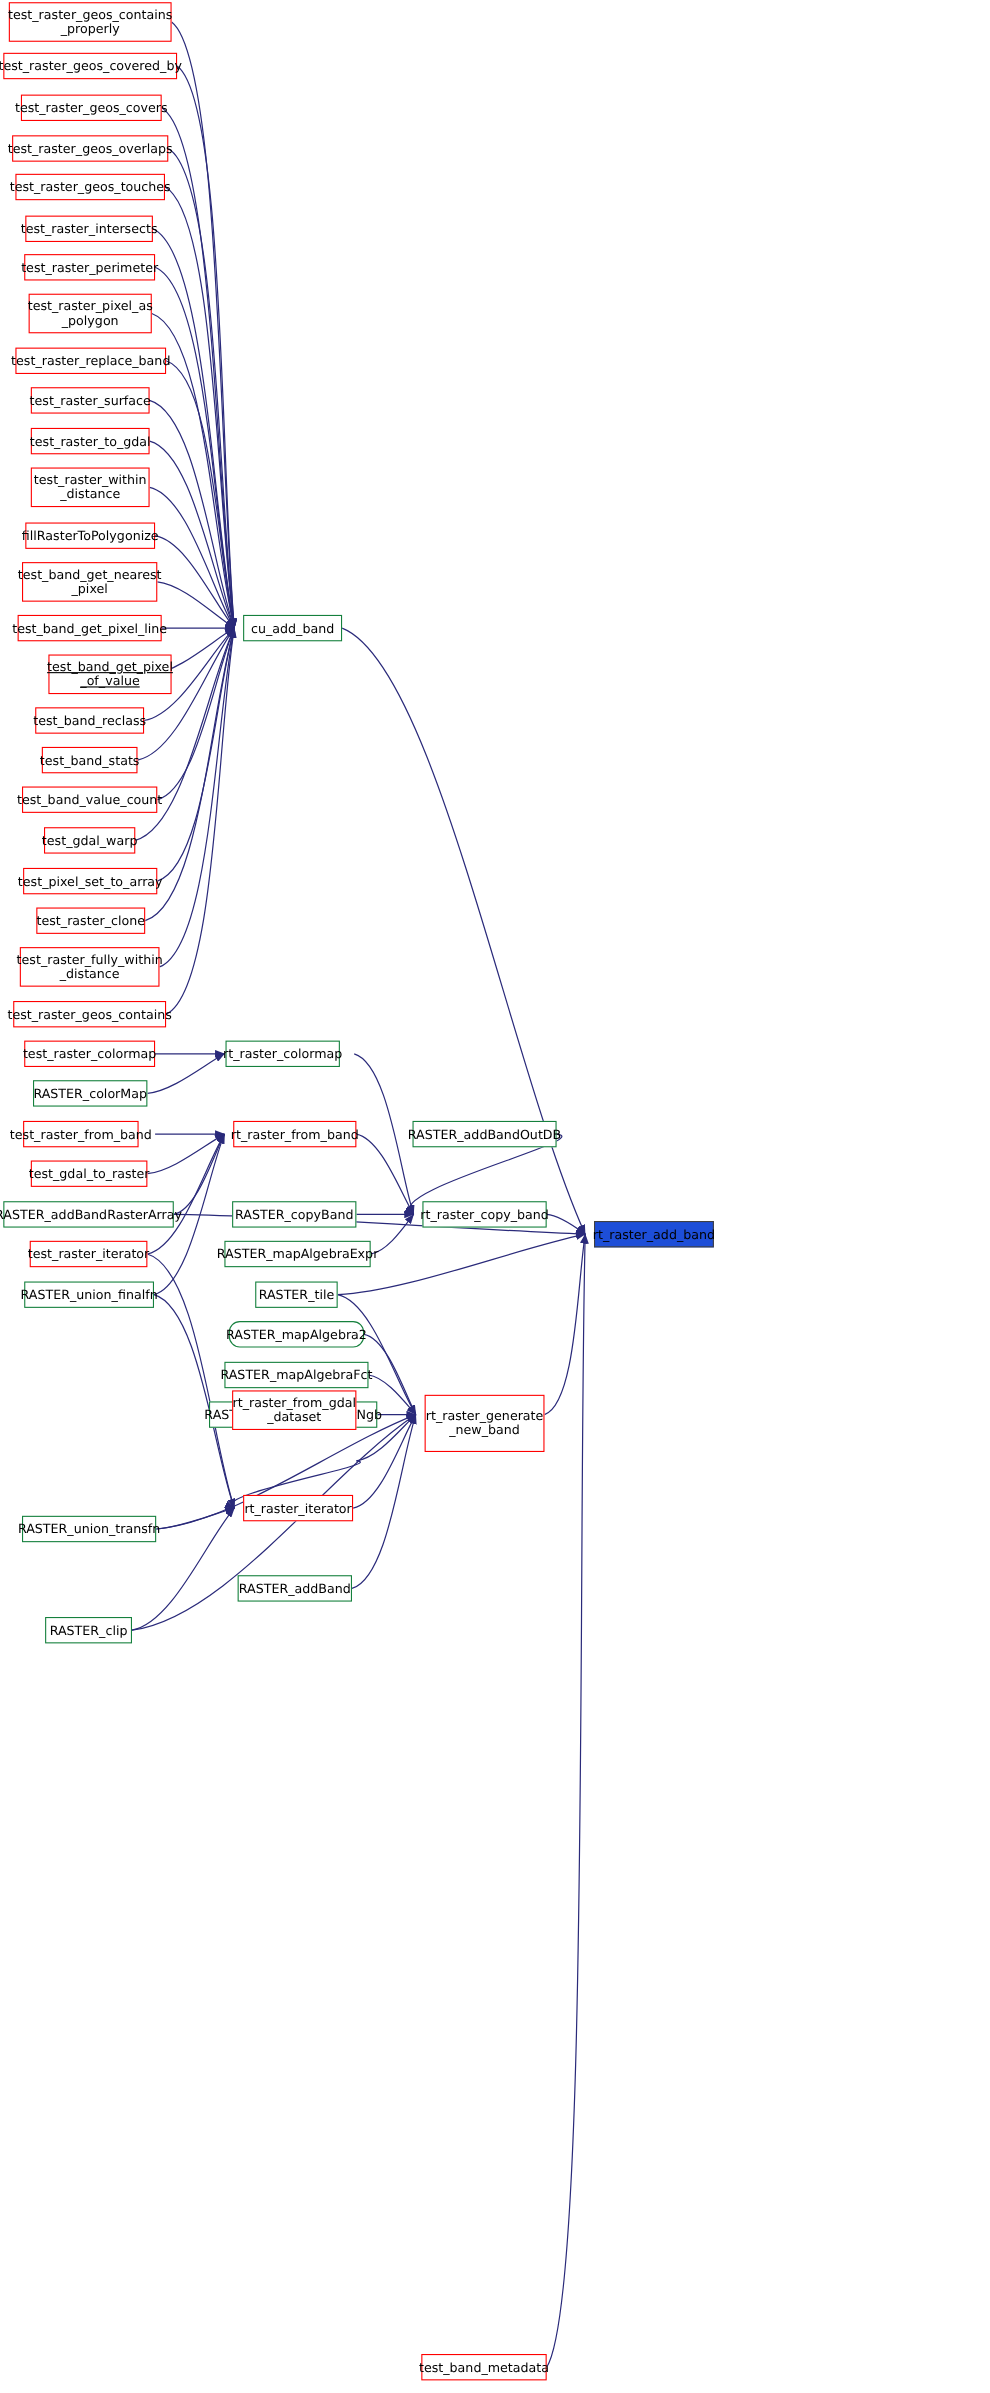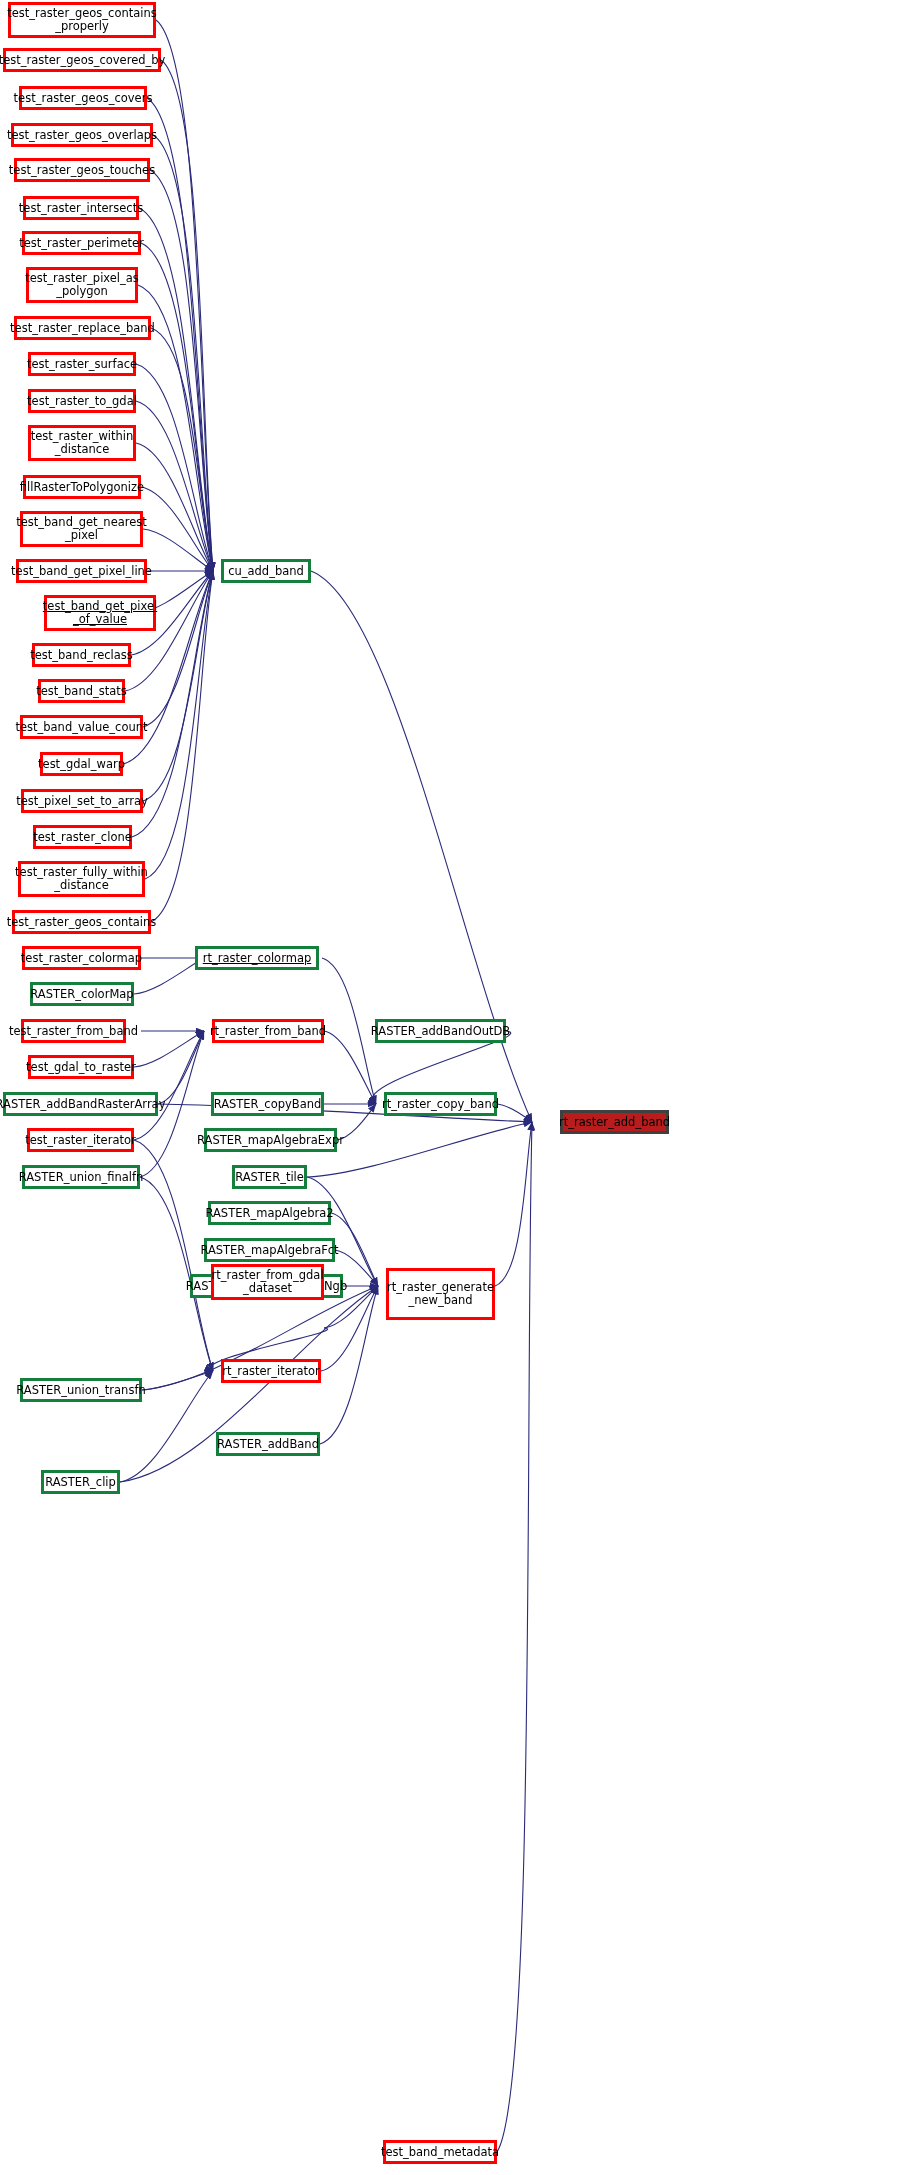--- a/index.html
+++ b/index.html
@@ -1,24 +1,24 @@
 <!DOCTYPE html>
 <html><head>
 <meta charset="utf-8">
 <style>
   html,body{margin:0;padding:0;background:#ffffff;}
   body{font-family:"DejaVu Sans","Liberation Sans",sans-serif;}
   #graph{position:relative;width:900px;height:2175px;background:#ffffff;overflow:hidden;}
   #edges{position:absolute;left:0;top:0;width:900px;height:2175px;pointer-events:none;}
   .node{position:absolute;box-sizing:border-box;display:flex;align-items:center;
         justify-content:center;text-align:center;background:#ffffff;
-        border:3px solid #15803d;font-size:11.5px;line-height:1.12;color:#000000;
+        border:1px solid #15803d;font-size:11.5px;line-height:1.12;color:#000000;
         white-space:pre-line;padding:0 3px;}
   .node.red{border-color:#ff0000;}
-  .node.cur{background:#b91c1c;border-color:#404040;margin-left:20px;}
+  .node.cur{background:#1d4ed8;border-color:#404040;}
 </style>
 </head>
 <body>
 
 <div id="graph">
   <svg id="edges" viewBox="0 0 900 2175">
     <defs>
       <marker id="ah" markerWidth="9" markerHeight="7" refX="8.5" refY="3.5" orient="auto" markerUnits="userSpaceOnUse">
         <path d="M0,0 L9,3.5 L0,7 z" fill="#2a2a7a"></path>
       </marker>
@@ -115,26 +115,26 @@
     <div class="node red" style="left: 22px; top: 946px; width: 119px; height: 24px;">test_raster_colormap</div>
     <div class="node" style="left: 30px; top: 982px; width: 104px; height: 24px;">RASTER_colorMap</div>
     <div class="node red" style="left: 21px; top: 1019px; width: 105px; height: 24px;">test_raster_from_band</div>
     <div class="node red" style="left: 28px; top: 1055px; width: 106px; height: 24px;">test_gdal_to_raster</div>
     <div class="node" style="left: 3px; top: 1092px; width: 155px; height: 24px;">RASTER_addBandRasterArray</div>
     <div class="node red" style="left: 27px; top: 1128px; width: 107px; height: 24px;">test_raster_iterator</div>
     <div class="node" style="left: 22px; top: 1165px; width: 118px; height: 24px; text-align: right;">RASTER_union_finalfn</div>
     <div class="node" style="left: 20px; top: 1378px; width: 122px; height: 24px;">RASTER_union_transfn</div>
     <div class="node" style="left: 41px; top: 1470px; width: 79px; height: 24px;">RASTER_clip</div>
     <div class="node" style="left: 221px; top: 559px; width: 90px; height: 24px;">cu_add_band</div>
-    <div class="node" style="left: 195px; top: 946px; width: 124px; height: 24px; text-decoration: underline;">rt_raster_colormap</div>
+    <div class="node" style="left: 205px; top: 946px; width: 104px; height: 24px;">rt_raster_colormap</div>
     <div class="node red" style="left: 212px; top: 1019px; width: 112px; height: 24px;">rt_raster_from_band</div>
     <div class="node" style="left: 211px; top: 1092px; width: 113px; height: 24px;">RASTER_copyBand</div>
     <div class="node" style="left: 204px; top: 1128px; width: 133px; height: 24px;">RASTER_mapAlgebraExpr</div>
     <div class="node" style="left: 232px; top: 1165px; width: 75px; height: 24px;">RASTER_tile</div>
-    <div class="node" style="left: 208px; top: 1201px; width: 123px; height: 24px;">RASTER_mapAlgebra2</div>
+    <div class="node" style="left: 208px; top: 1201px; width: 123px; height: 24px; border-radius: 10px;">RASTER_mapAlgebra2</div>
     <div class="node" style="left: 204px; top: 1238px; width: 131px; height: 24px;">RASTER_mapAlgebraFct</div>
     <div class="node" style="left: 190px; top: 1274px; width: 153px; height: 24px;">RASTER_mapAlgebraFctNgb</div>
     <div class="node red" style="left: 211px; top: 1264px; width: 113px; height: 36px;">rt_raster_from_gdal
 _dataset</div>
     <div class="node red" style="left: 221px; top: 1359px; width: 100px; height: 24px;">rt_raster_iterator</div>
     <div class="node" style="left: 216px; top: 1432px; width: 104px; height: 24px;">RASTER_addBand</div>
     <div class="node" style="left: 375px; top: 1019px; width: 131px; height: 24px;">RASTER_addBandOutDB</div>
     <div class="node" style="left: 384px; top: 1092px; width: 113px; height: 24px;">rt_raster_copy_band</div>
     <div class="node red" style="left: 386px; top: 1268px; width: 109px; height: 52px;">rt_raster_generate
 _new_band</div>

